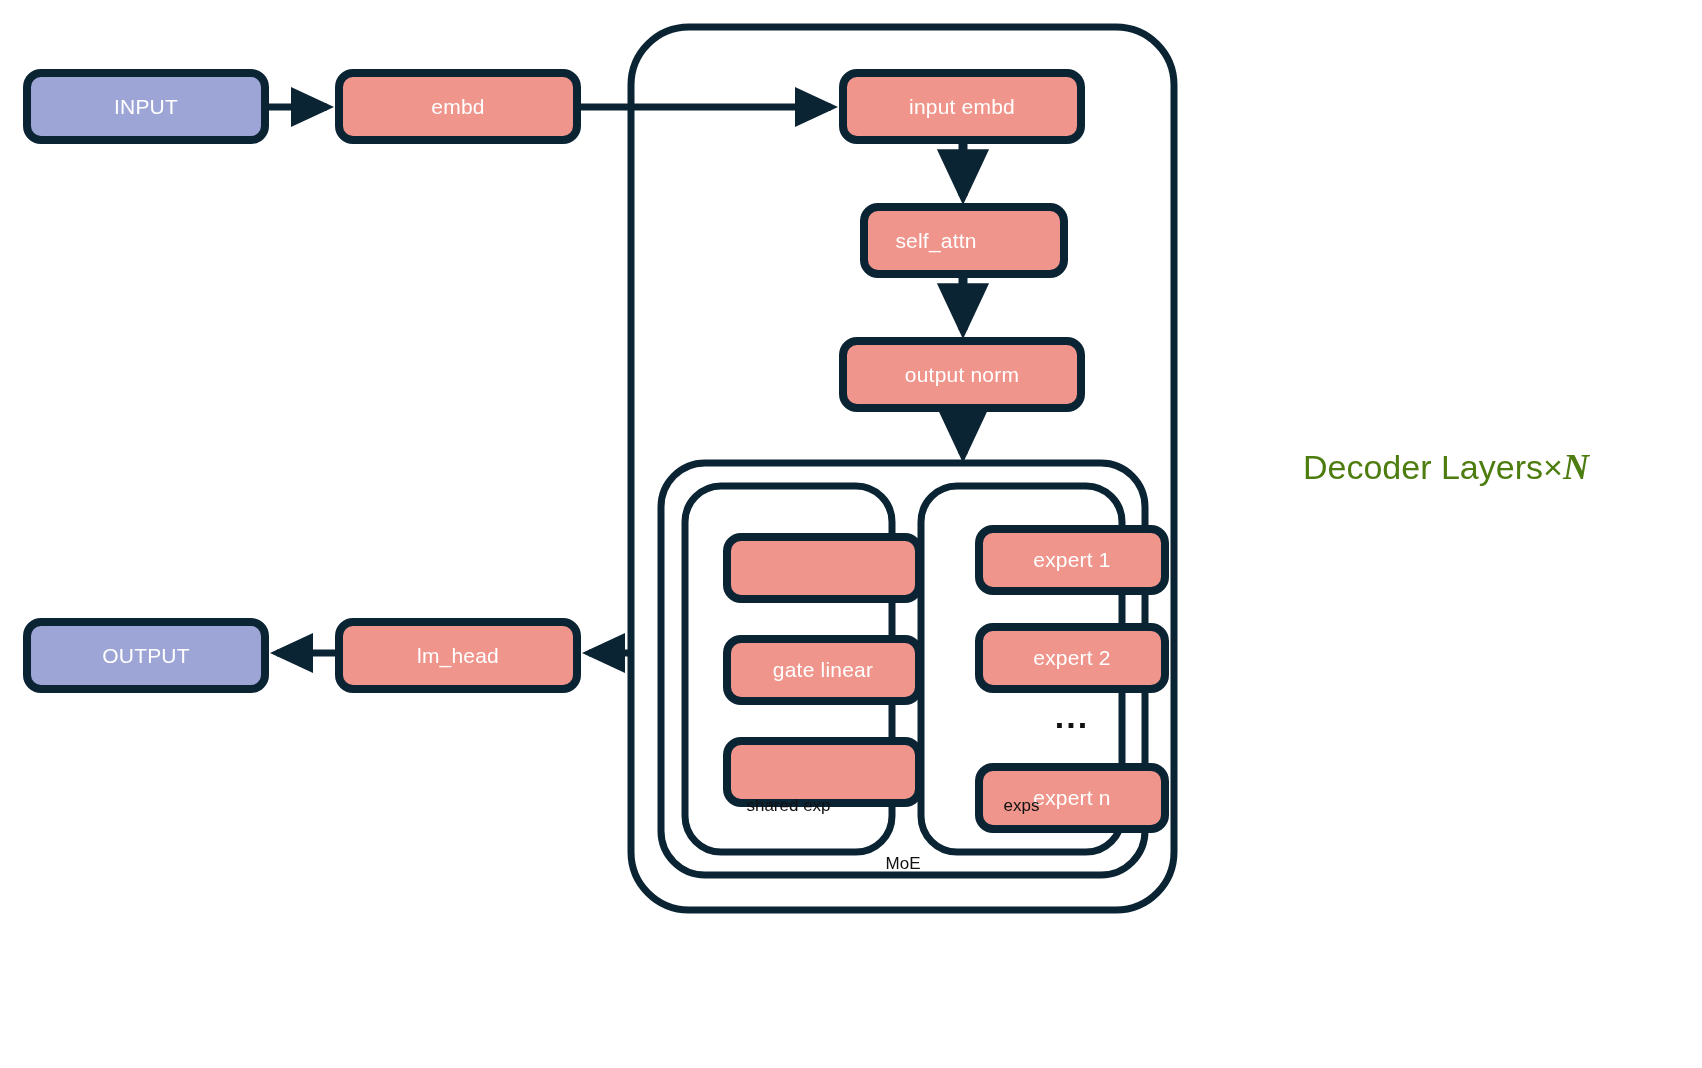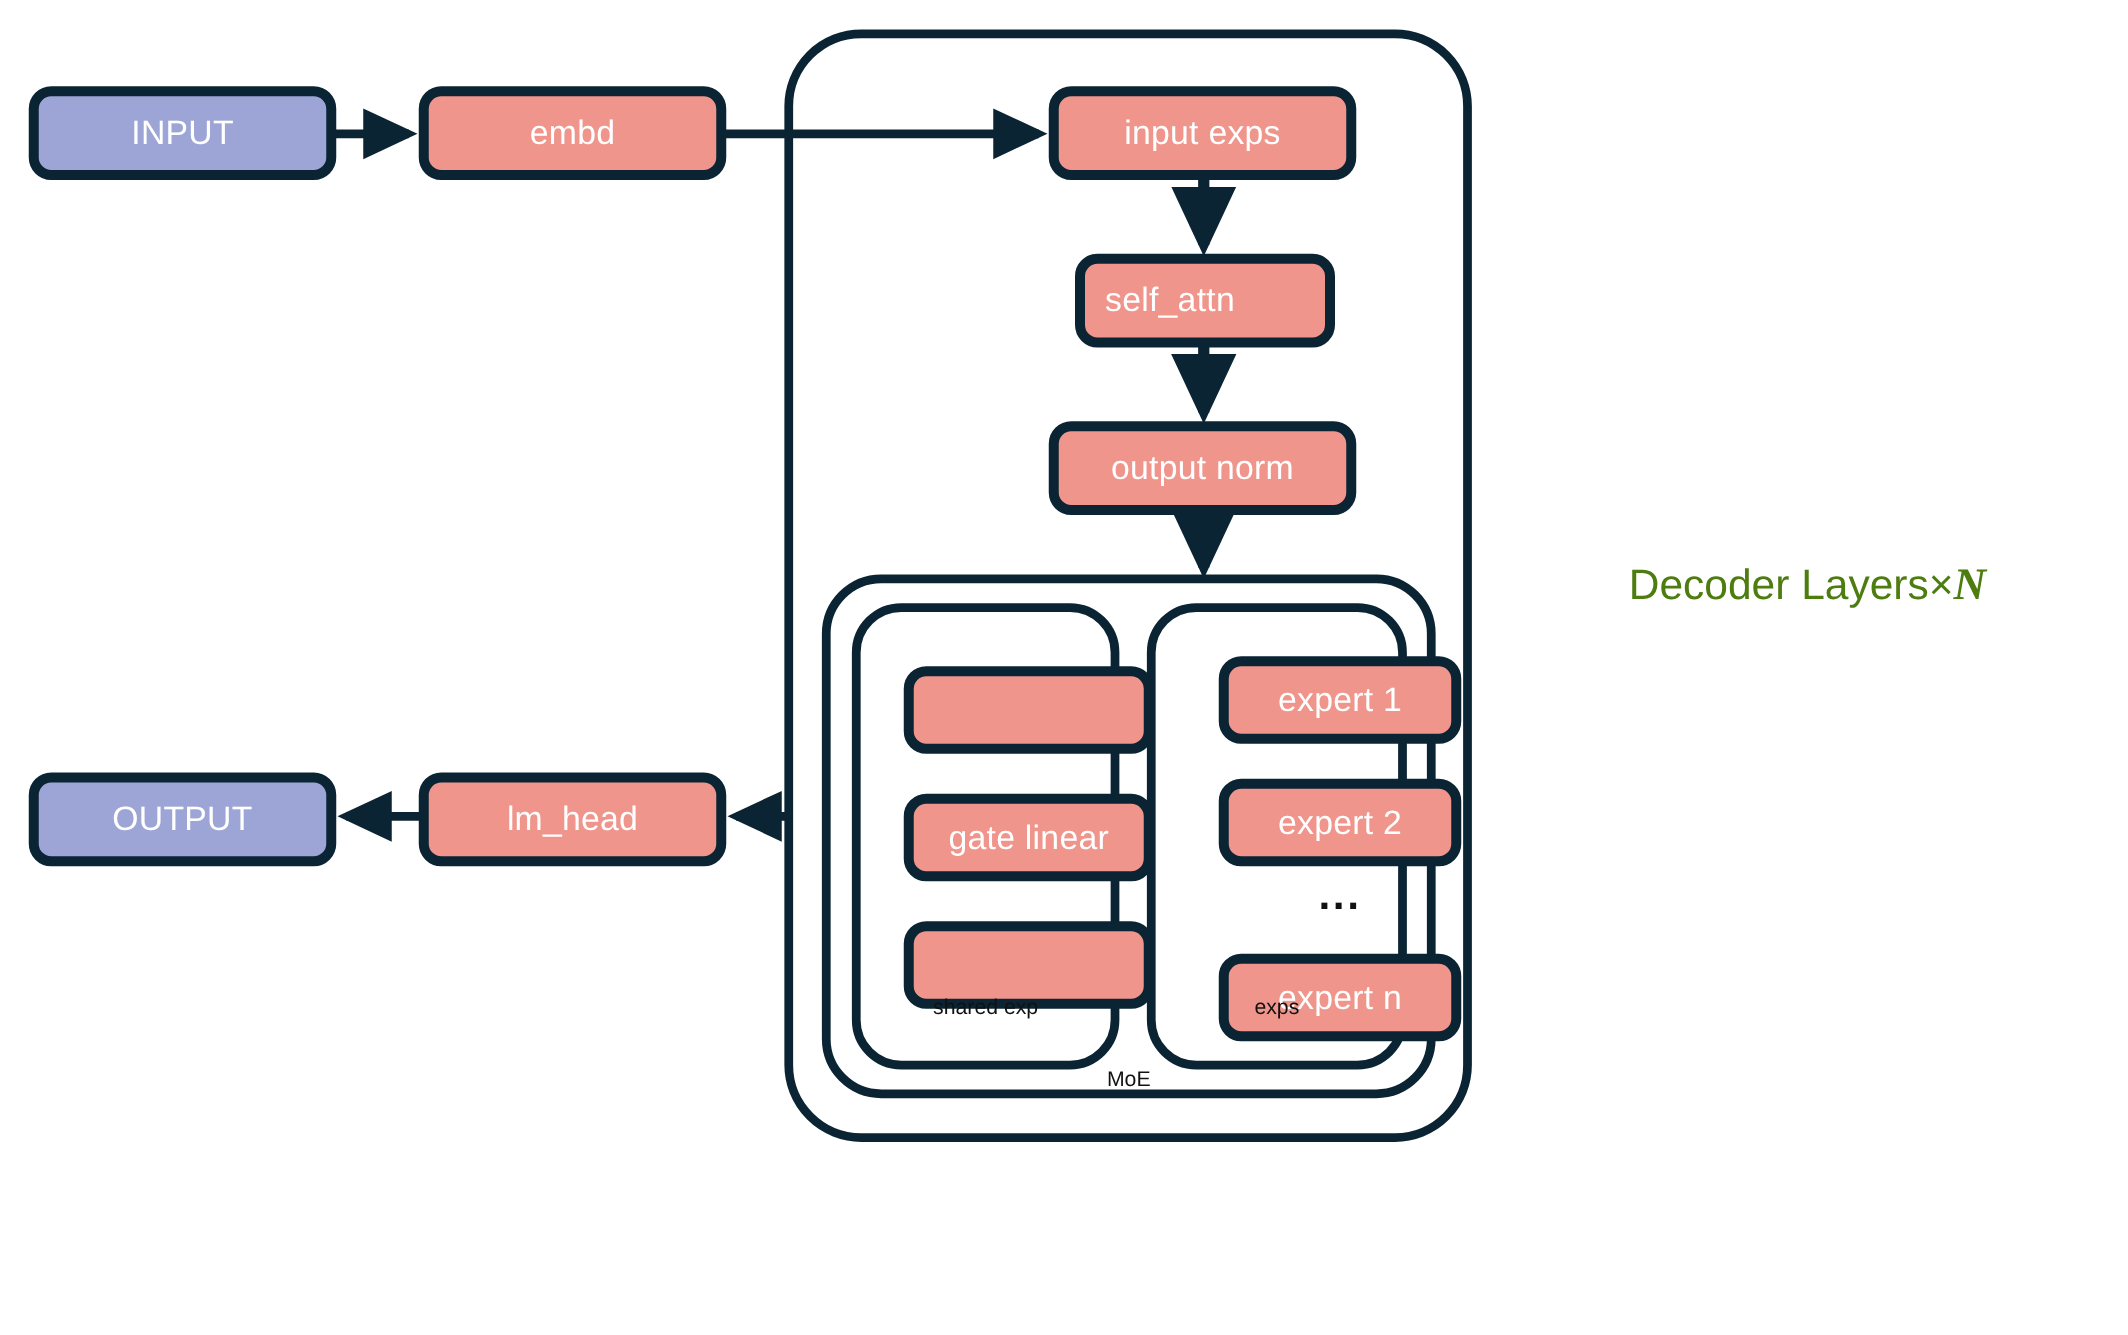--- a/index.html
+++ b/index.html
@@ -28,21 +28,21 @@
     position: absolute;
     display: flex;
     align-items: center;
     justify-content: center;
     text-align: center;
     pointer-events: none;
     white-space: nowrap;
   }
   .lbl-box {
     color: #ffffff;
-    font-size: 27px;
+    font-size: 21px;
     font-weight: 400;
     letter-spacing: 0.2px;
   }
   .lbl-group {
     color: #111111;
     font-size: 17px;
     font-weight: 400;
   }
   .lbl-dots {
     color: #111111;
@@ -122,21 +122,21 @@
 
     <line x1="634" y1="653" x2="589" y2="653" stroke="#0b2434" stroke-width="7" marker-end="url(#arrowhead)"></line>
 
     <line x1="336" y1="653" x2="277" y2="653" stroke="#0b2434" stroke-width="7" marker-end="url(#arrowhead)"></line>
   </svg>
 
   <div class="node-label lbl-box" style="left:27px;top:73px;width:238px;height:67px;">INPUT</div>
 
   <div class="node-label lbl-box" style="left:339px;top:73px;width:238px;height:67px;">embd</div>
 
-  <div class="node-label lbl-box" style="left:843px;top:73px;width:238px;height:67px;">input exps</div>
+  <div class="node-label lbl-box" style="left:843px;top:73px;width:238px;height:67px;">input embd</div>
 
   <div class="node-label lbl-box" style="left:836px;top:207px;width:200px;height:67px;">self_attn</div>
 
   <div class="node-label lbl-box" style="left:843px;top:341px;width:238px;height:67px;">output norm</div>
 
 
   <div class="node-label lbl-box" style="left:727px;top:639px;width:192px;height:62px;">gate linear</div>
 
 
   <div class="node-label lbl-box" style="left:979px;top:529px;width:186px;height:62px;">expert 1</div>

